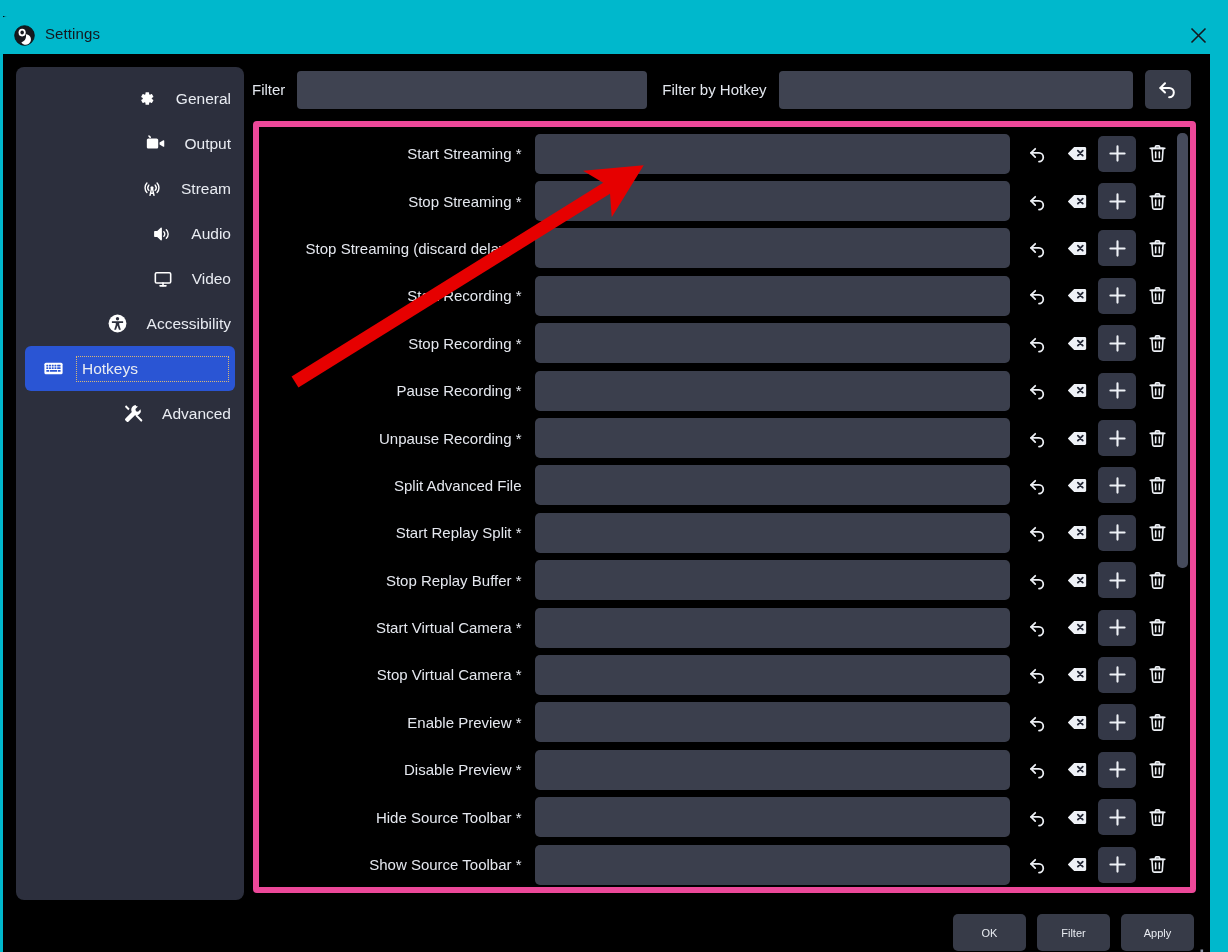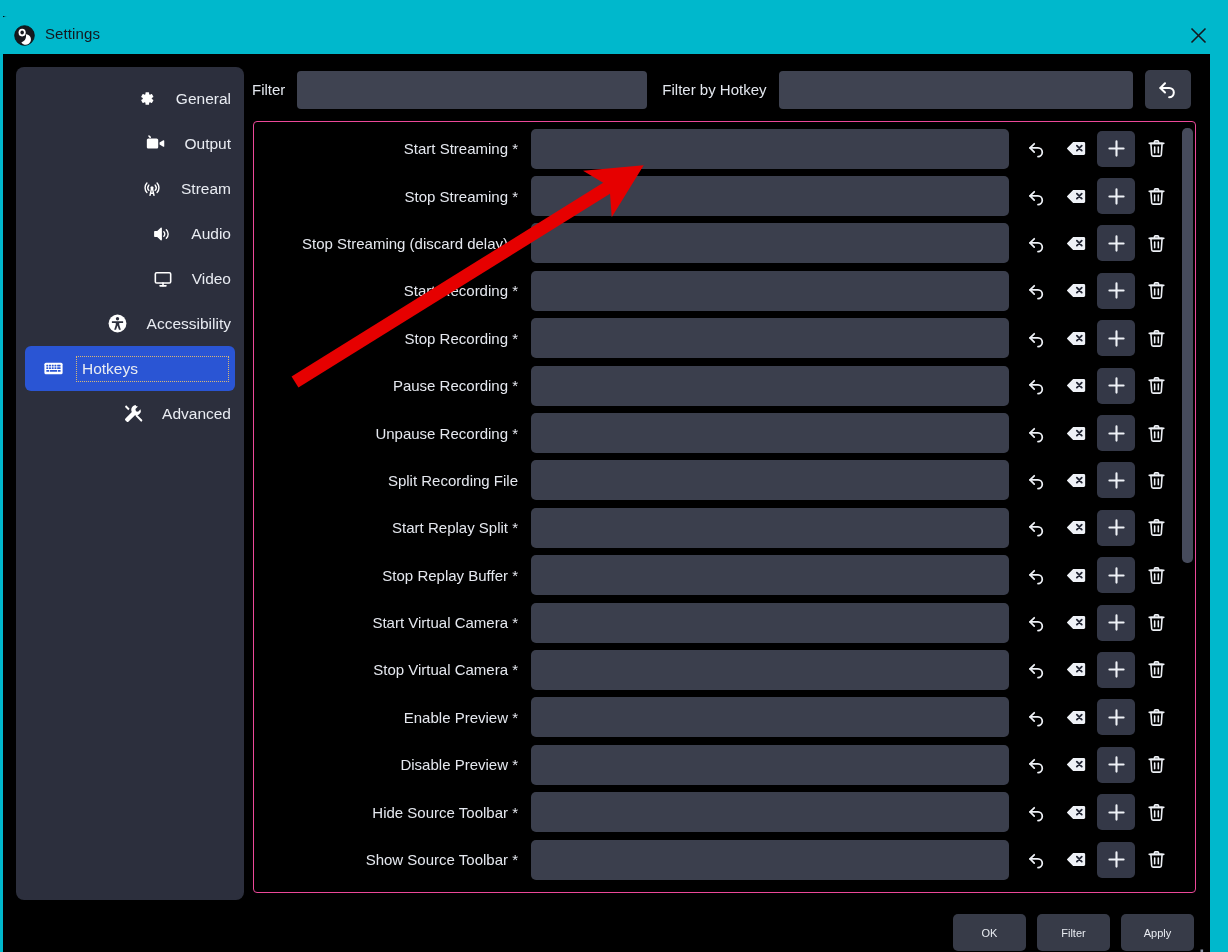--- a/index.html
+++ b/index.html
@@ -130,21 +130,21 @@
     border: none; border-radius: 5px;
     display: flex; align-items: center; justify-content: center;
     cursor: pointer;
     color: #fff;
   }
 
   
   #hotkey-area {
     position: absolute;
     left: 1px; top: 54px; right: 0; bottom: 4px;
-    border: 1px solid #ec4899;
+    border: 6px solid #ec4899;
     border-radius: 4px;
     overflow: hidden;
   }
   #hotkey-list {
     position: absolute;
     left: 0; top: 3px; right: 14px;
   }
   .hk-row {
     height: 47.4px;
     display: flex;
@@ -648,21 +648,21 @@
                     <path d="M3.6 6.1h16.8"></path>
                     <path d="M5.6 6.1h12.8l-.9 13.1a1.6 1.6 0 0 1-1.6 1.5H8.1a1.6 1.6 0 0 1-1.6-1.5z"></path>
                     <path d="M9.6 6.1V4.4c0-.6.5-1.1 1.1-1.1h2.6c.6 0 1.1.5 1.1 1.1v1.7"></path>
                     <path d="M9.9 10.2v6.6M14.1 10.2v6.6"></path>
                   </svg>
                 </span>
               </button>
             </div>
           </div>
           <div class="hk-row">
-            <div class="hk-label">Split Recording File</div>
+            <div class="hk-label">Split Advanced File</div>
             <input type="text" class="hk-input" value="" style="">
             <div class="hk-btns">
               <button class="hk-btn">
                 <span style="display: flex;">
                   <svg width="21" height="21" viewBox="0 0 24 24" fill="none" stroke="currentColor" stroke-width="2" stroke-linecap="round" stroke-linejoin="round">
                     <path d="M9.4 6.6 4.6 11.4l4.8 4.8"></path>
                     <path d="M4.6 11.4h9.1a4.9 4.9 0 0 1 0 9.8"></path>
                   </svg>
                 </span>
               </button>

